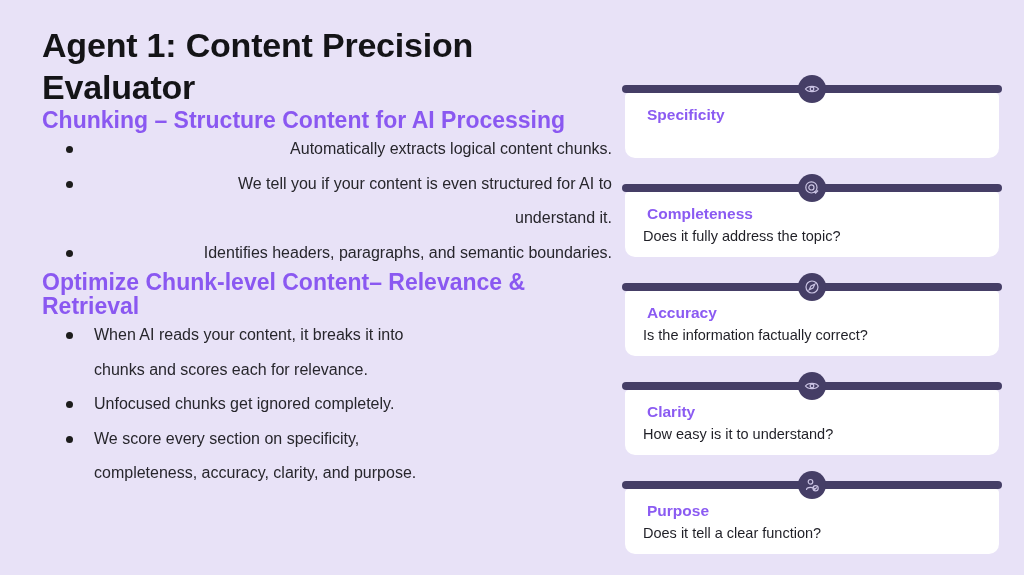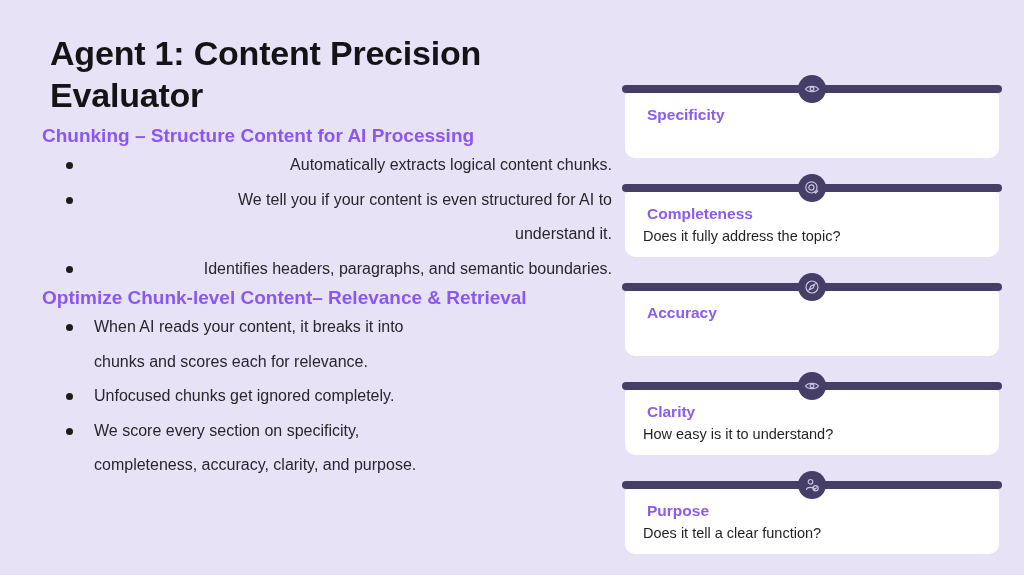--- a/index.html
+++ b/index.html
@@ -14,30 +14,30 @@
   .slide { position: relative; width: 1024px; height: 575px; }
 
   
   .left-col {
     position: absolute;
     left: 42px;
     top: 24px;
     width: 570px;
   }
   h1.page-title {
-    margin: 8px;
+    margin: 0;
     font-size: 34px;
     line-height: 42px;
     font-weight: 700;
     letter-spacing: -0.2px;
     color: #141417;
   }
   h2.section-heading {
     margin: 0;
-    font-size: 19px;
+    font-size: 23px;
     line-height: 24px;
     font-weight: 700;
     color: #8A58F1;
   }
   .heading-1 { margin-top: 31px; margin-left: 6px; }
   .heading-2 { margin-top: 28px; margin-left: -2px; }
   ul.bullets {
     list-style: none;
     margin: 0;
     padding: 0;
@@ -200,20 +200,21 @@
       <div class="topbar">
         <div class="badge">
           <svg width="16" height="16" viewBox="0 0 16 16" fill="none" stroke="#CBC4E4" stroke-width="1.2">
             <circle cx="8" cy="8" r="6"></circle>
             <path d="M10.8 5.2 L 9 9 L 5.2 10.8 L 7 7 Z"></path>
           </svg>
         </div>
       </div>
       <div class="card">
         <h3>Accuracy</h3>
+        <p>Is the information factually correct?</p>
       </div>
     </div>
 
     <div class="unit">
       <div class="topbar">
         <div class="badge">
           <svg width="16" height="16" viewBox="0 0 16 16" fill="none" stroke="#CBC4E4" stroke-width="1.3">
             <path d="M1.5 8 C 4 4.4, 12 4.4, 14.5 8 C 12 11.6, 4 11.6, 1.5 8 Z"></path>
             <circle cx="8" cy="8" r="1.8"></circle>
           </svg>

